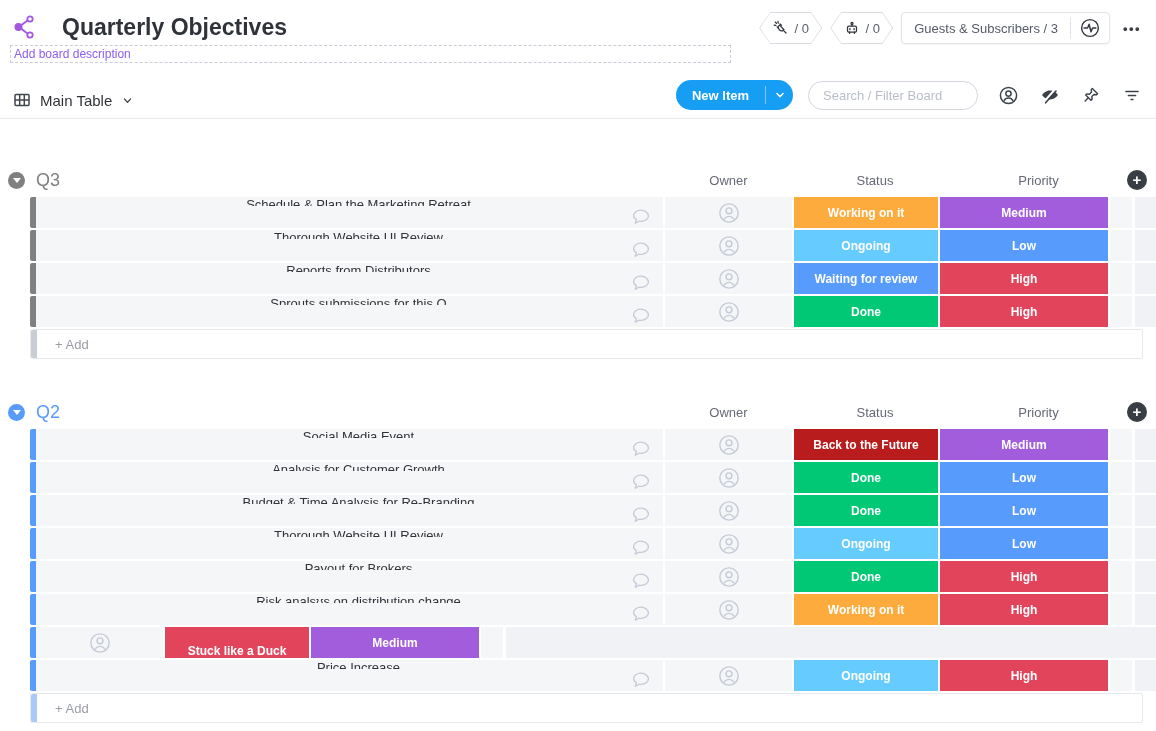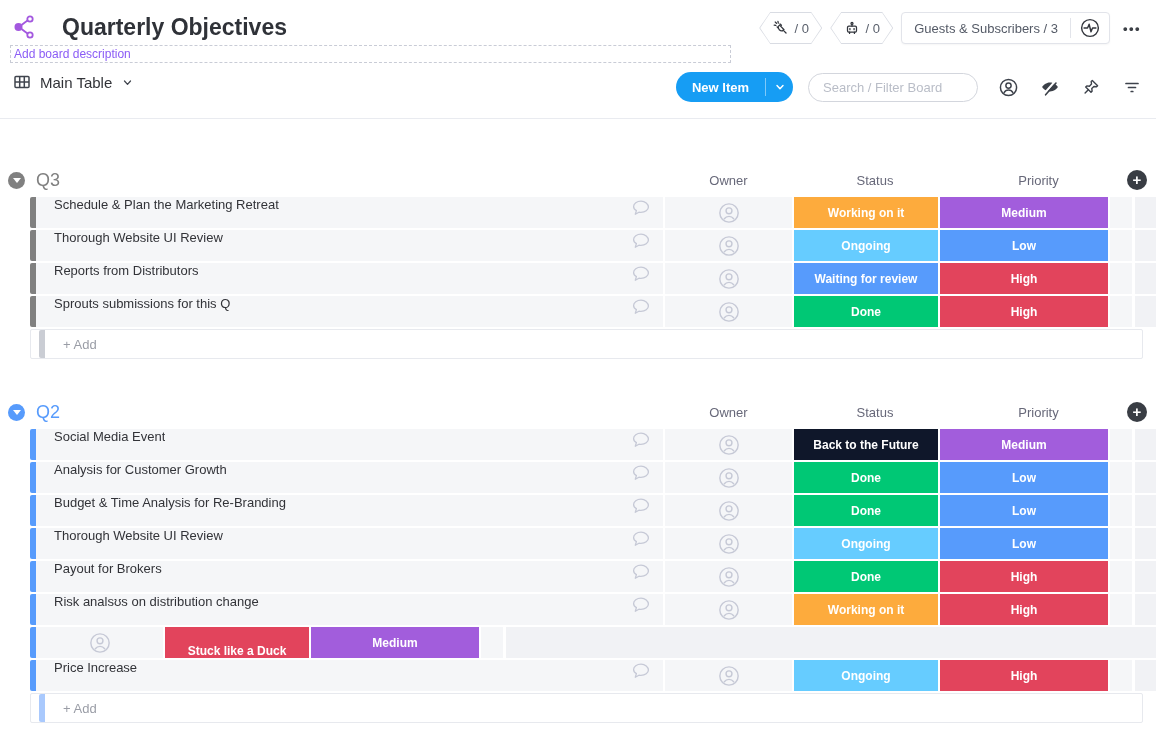--- a/index.html
+++ b/index.html
@@ -20,21 +20,21 @@
     clip-path:polygon(10px 0,calc(100% - 10px) 0,100% 50%,calc(100% - 10px) 100%,10px 100%,0 50%);
     font-size:13px;color:#5a606c;}
   .guests-btn{height:32px;background:#fff;border:1px solid #e2e4ea;border-radius:4px;
     display:flex;align-items:center;box-shadow:0 1px 2px rgba(0,0,0,.04);}
   .guests-label{padding:0 12px;font-size:13px;color:#545a66;}
   .v-div{width:1px;height:20px;background:#e2e4ea;}
   .activity-wrap{width:38px;display:flex;align-items:center;justify-content:center;}
   .more-dots{min-width:28px;text-align:center;color:#3c4046;font-size:13px;font-weight:700;letter-spacing:1.5px;cursor:pointer;}
 
   
-  .toolbar{height:40px;display:flex;align-items:flex-start;justify-content:space-between;padding:2px 14px 0 12px;}
+  .toolbar{height:40px;display:flex;align-items:flex-end;justify-content:space-between;padding:2px 14px 0 12px;}
   .tb-left{display:flex;align-items:center;gap:8px;}
   .view-label{font-size:15px;color:#323338;}
   .tb-right{display:flex;align-items:center;gap:15px;}
   .new-item{display:flex;height:30px;border-radius:15px;overflow:hidden;color:#fff;cursor:pointer;background:#169df4;}
   .ni-main{padding:4px 16px;display:flex;align-items:center;font-size:13px;font-weight:700;}
   .ni-split{width:1px;background:rgba(255,255,255,.45);margin:6px 0;}
   .ni-caret{width:27px;display:flex;align-items:center;justify-content:center;}
   .search{width:170px;height:29px;border:1px solid #d3d6dd;border-radius:15px;padding:0 14px;
     font-size:13px;color:#3a3f47;outline:none;font-family:inherit;}
   .search::placeholder{color:#b9bdc7;}
@@ -55,33 +55,33 @@
     font-size:13px;color:#676879;cursor:pointer;}
   .col-owner{left:665px;width:127px;}
   .col-status{left:794px;width:162px;}
   .col-priority{left:958px;width:161px;}
   .add-col{position:absolute;left:1127px;top:7px;width:20px;height:20px;border:none;border-radius:50%;
     background:#393d44;color:#fff;font-size:15px;font-weight:700;line-height:18px;padding:0;cursor:pointer;}
 
   .row{display:flex;height:31px;margin:0 0 2px 30px;}
   .bar{width:6px;border-radius:2px 0 0 2px;}
   .cell{background:#f5f6f8;}
-  .name-cell{width:627px;display:flex;margin-right:2px;cursor:pointer;}
+  .name-cell{width:627px;display:flex;align-items:center;margin-right:2px;cursor:pointer;flex-direction:column;}
   .item-name{margin-left:18px;font-size:13px;color:#323338;white-space:nowrap;overflow:hidden;}
   .chat{margin-left:auto;margin-right:11px;display:flex;cursor:pointer;}
   .owner-cell{width:127px;display:flex;align-items:center;justify-content:center;margin-right:2px;cursor:pointer;}
   .status-cell,.priority-cell{display:flex;align-items:center;justify-content:center;margin-right:2px;
     color:#fff;font-size:12px;font-weight:700;cursor:pointer;}
   .status-cell{width:144px;}
   .priority-cell{width:168px;}
   .filler-cell{width:22px;margin-right:3px;}
   .edge-cell{flex:1;background:#f1f2f5;}
 
   .add-row{height:30px;margin-left:30px;width:1113px;border:1px solid #e7e9ee;border-radius:2px;
-    background:#fff;display:flex;align-items:center;cursor:pointer;padding-left:8px;}
+    background:#fff;display:flex;align-items:center;cursor:pointer;}
   .add-bar{width:6px;height:100%;border-radius:2px 0 0 2px;}
   .add-label{margin-left:18px;font-size:13px;color:#9a9da6;}
 
   svg{display:block;}
 </style>
 </head>
 <body>
 
 <div class="header">
   <div class="title-row">
@@ -363,21 +363,21 @@
     </div>
     <div class="cell owner-cell">
       <span>
         <svg width="24" height="24" viewBox="0 0 22 22" fill="none" stroke="#c6c9d6" stroke-width="1.3" stroke-linecap="round">
           <circle cx="11" cy="11" r="8.4"></circle>
           <circle cx="11" cy="9" r="2.7"></circle>
           <path d="M6.7 16.3 a5.3 5.3 0 0 1 8.6 0"></path>
         </svg>
       </span>
     </div>
-    <div class="cell status-cell" style="background: #0f172a;">
+    <div class="cell status-cell" style="background: #b91c1c;">
       <span>Back to the Future</span>
     </div>
     <div class="cell priority-cell" style="background: rgb(162, 93, 220);">
       <span>Medium</span>
     </div>
     <div class="cell filler-cell"></div>
     <div class="edge-cell"></div>
   </div>
         <div class="row">
     <span class="bar" style="background: rgb(87, 155, 252);"></span>

